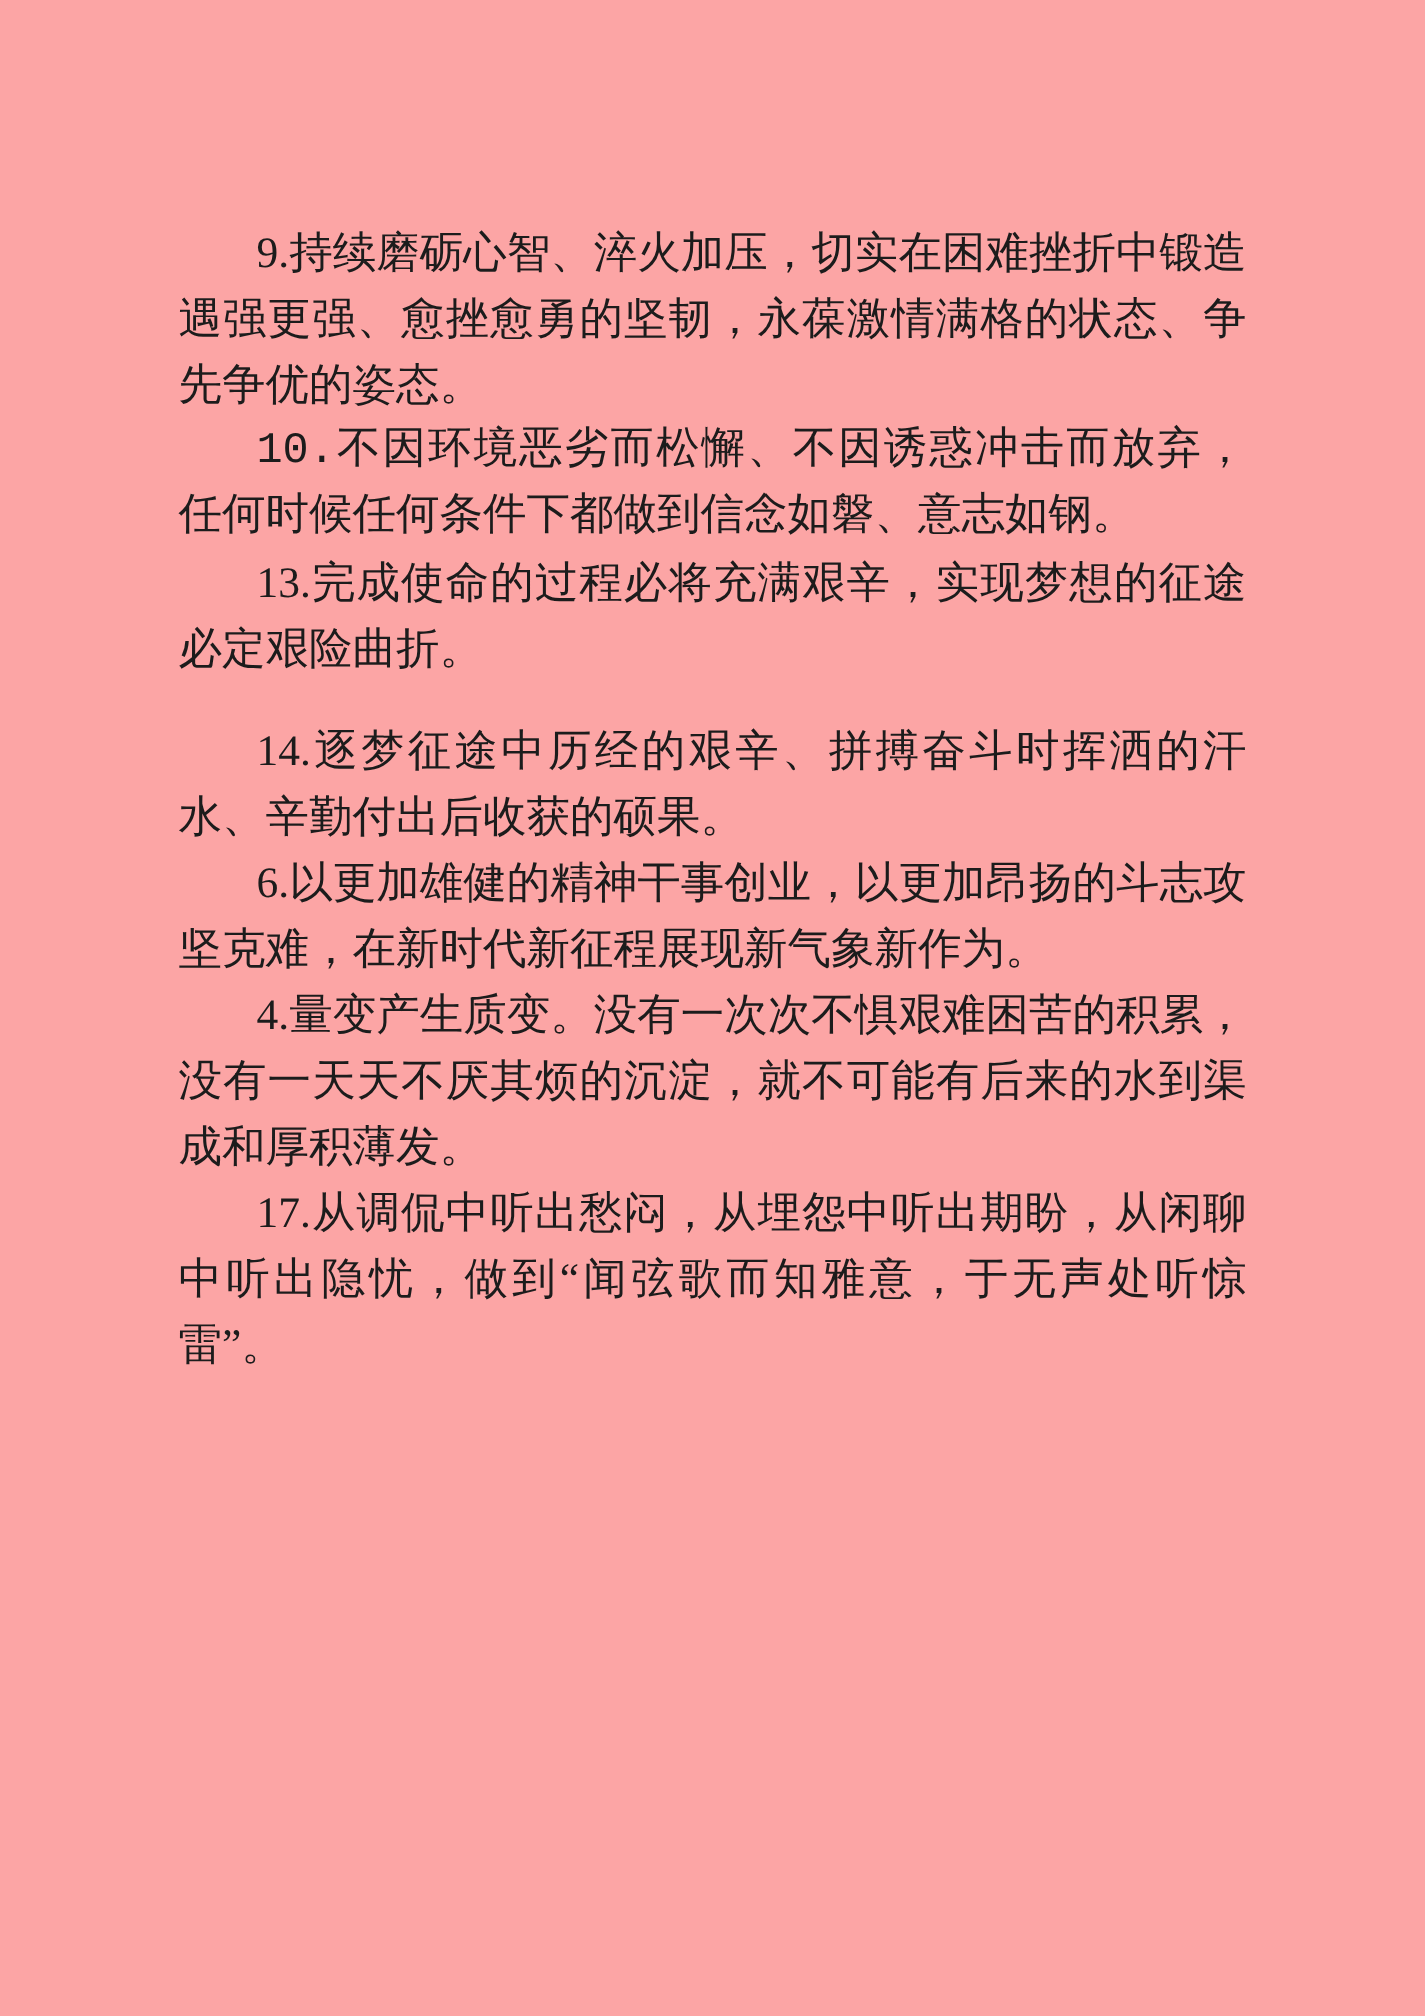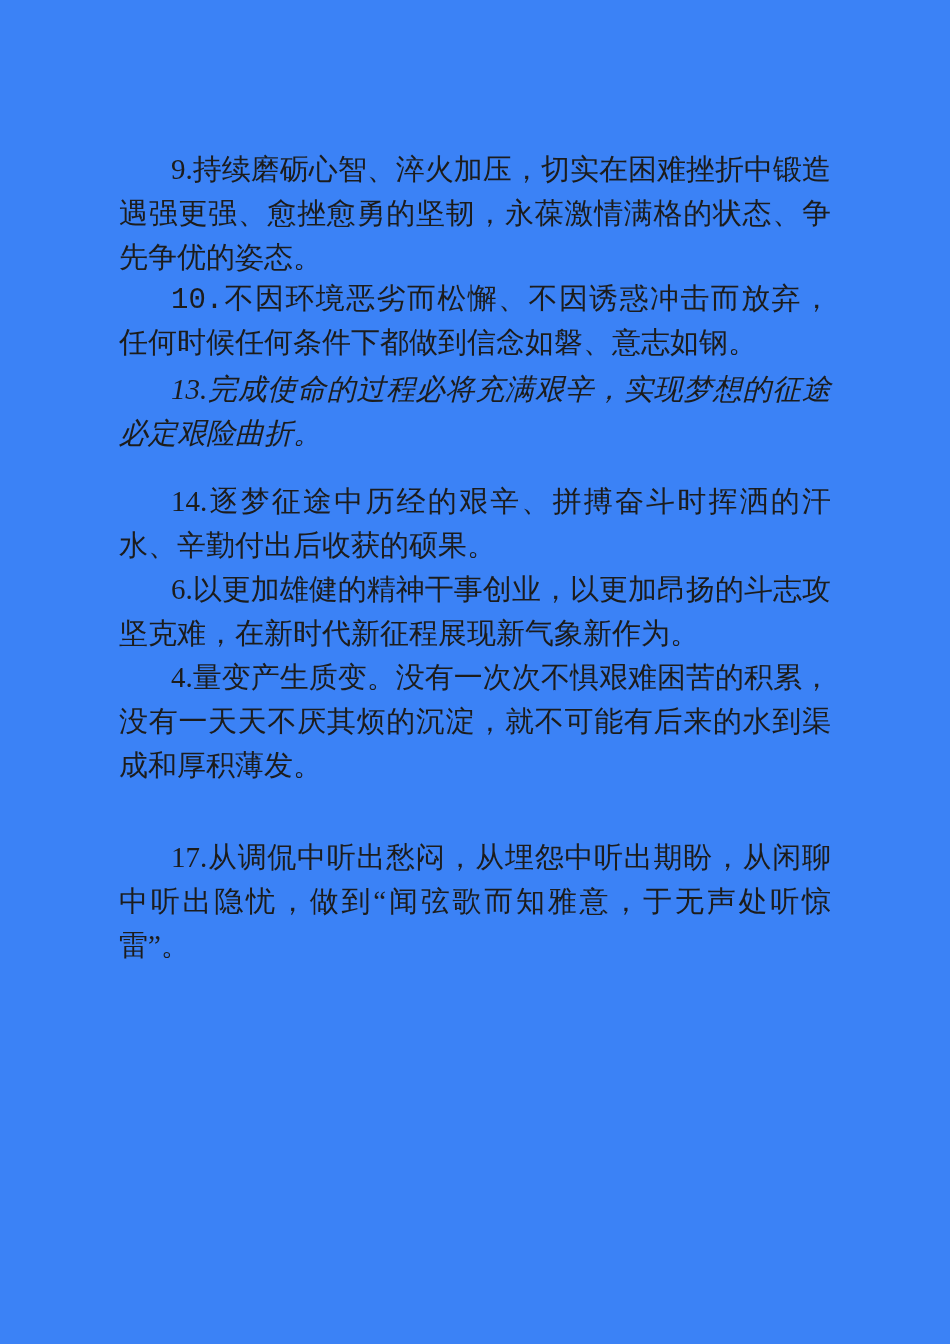--- a/index.html
+++ b/index.html
@@ -9,21 +9,21 @@
   body {
     width: 950px;
     height: 1344px;
     background: #ffffff;
     overflow: hidden;
   }
   .page {
     position: relative;
     width: 950px;
     height: 1344px;
-    background: #3b82f6;
+    background: #fca5a5;
   }
   .text-block {
     position: absolute;
     left: 119px;
     top: 147px;
     width: 712px;
   }
   .para {
     margin: 0;
     padding: 0;
@@ -37,19 +37,19 @@
     word-break: break-all;
   }
 </style>
 </head>
 <body style="background: rgb(255, 255, 255);">
 
 <div class="page">
   <div class="text-block">
     <p class="para" style="color: rgb(28, 28, 28);">9.持续磨砺心智、淬火加压，切实在困难挫折中锻造遇强更强、愈挫愈勇的坚韧，永葆激情满格的状态、争先争优的姿态。</p>
     <p class="para" style="color: rgb(28, 28, 28); font-family: Liberation Mono, monospace;">10.不因环境恶劣而松懈、不因诱惑冲击而放弃，任何时候任何条件下都做到信念如磐、意志如钢。</p>
-    <p class="para" style="color: rgb(28, 28, 28); font-style: italic;">13.完成使命的过程必将充满艰辛，实现梦想的征途必定艰险曲折。</p>
+    <p class="para" style="color: rgb(28, 28, 28);">13.完成使命的过程必将充满艰辛，实现梦想的征途必定艰险曲折。</p>
     <p class="para" style="color: rgb(28, 28, 28); margin-top: 24px;">14.逐梦征途中历经的艰辛、拼搏奋斗时挥洒的汗水、辛勤付出后收获的硕果。</p>
     <p class="para" style="color: rgb(28, 28, 28);">6.以更加雄健的精神干事创业，以更加昂扬的斗志攻坚克难，在新时代新征程展现新气象新作为。</p>
     <p class="para" style="color: rgb(28, 28, 28);">4.量变产生质变。没有一次次不惧艰难困苦的积累，没有一天天不厌其烦的沉淀，就不可能有后来的水到渠成和厚积薄发。</p>
-    <p class="para" style="color: rgb(28, 28, 28); margin-top: 48px;">17.从调侃中听出愁闷，从埋怨中听出期盼，从闲聊中听出隐忧，做到“闻弦歌而知雅意，于无声处听惊雷”。</p>
+    <p class="para" style="color: rgb(28, 28, 28);">17.从调侃中听出愁闷，从埋怨中听出期盼，从闲聊中听出隐忧，做到“闻弦歌而知雅意，于无声处听惊雷”。</p>
   </div>
 </div>
 
 </body></html>

